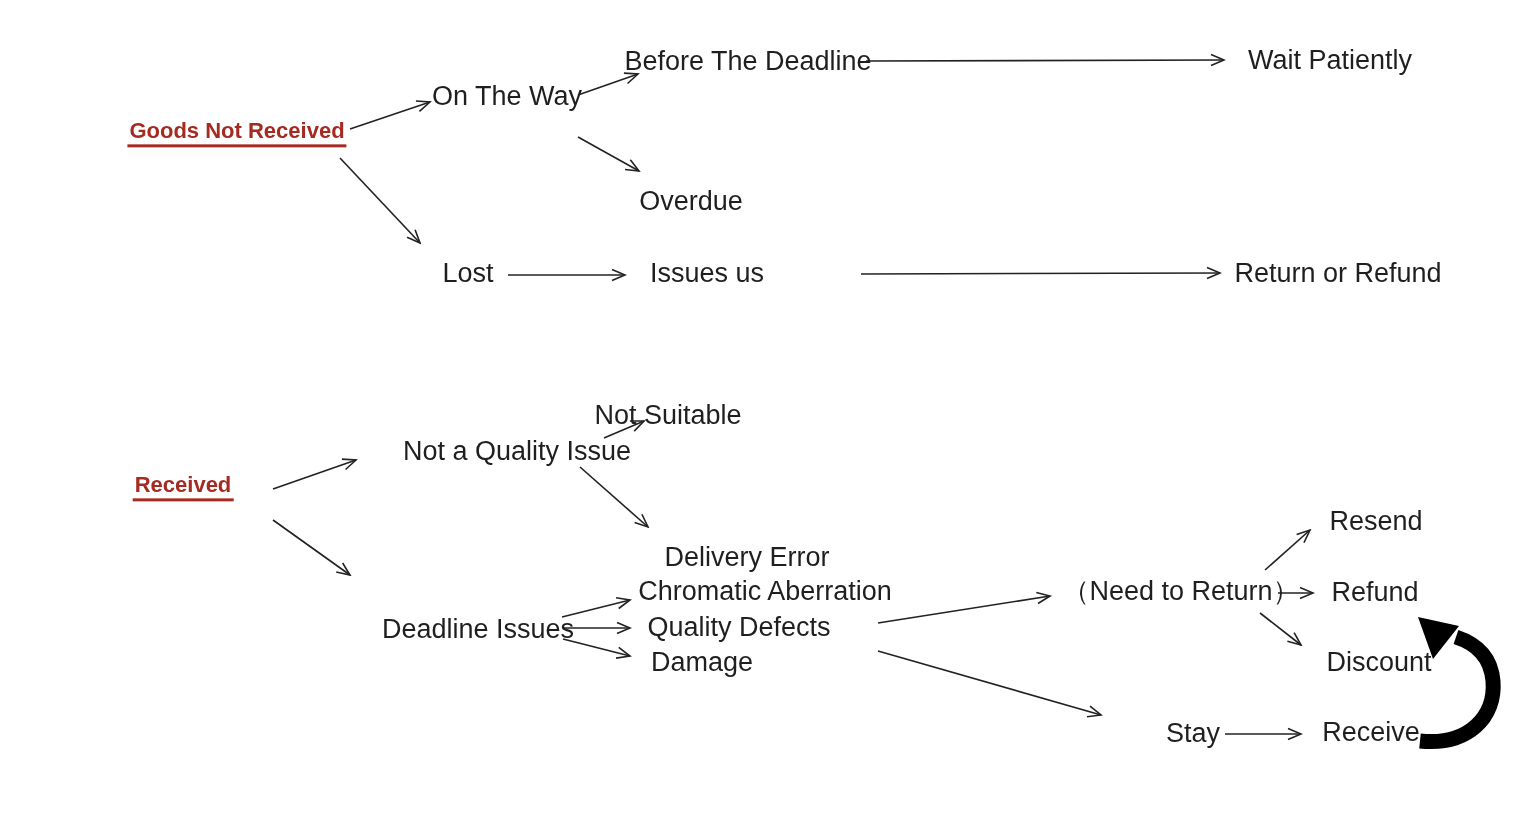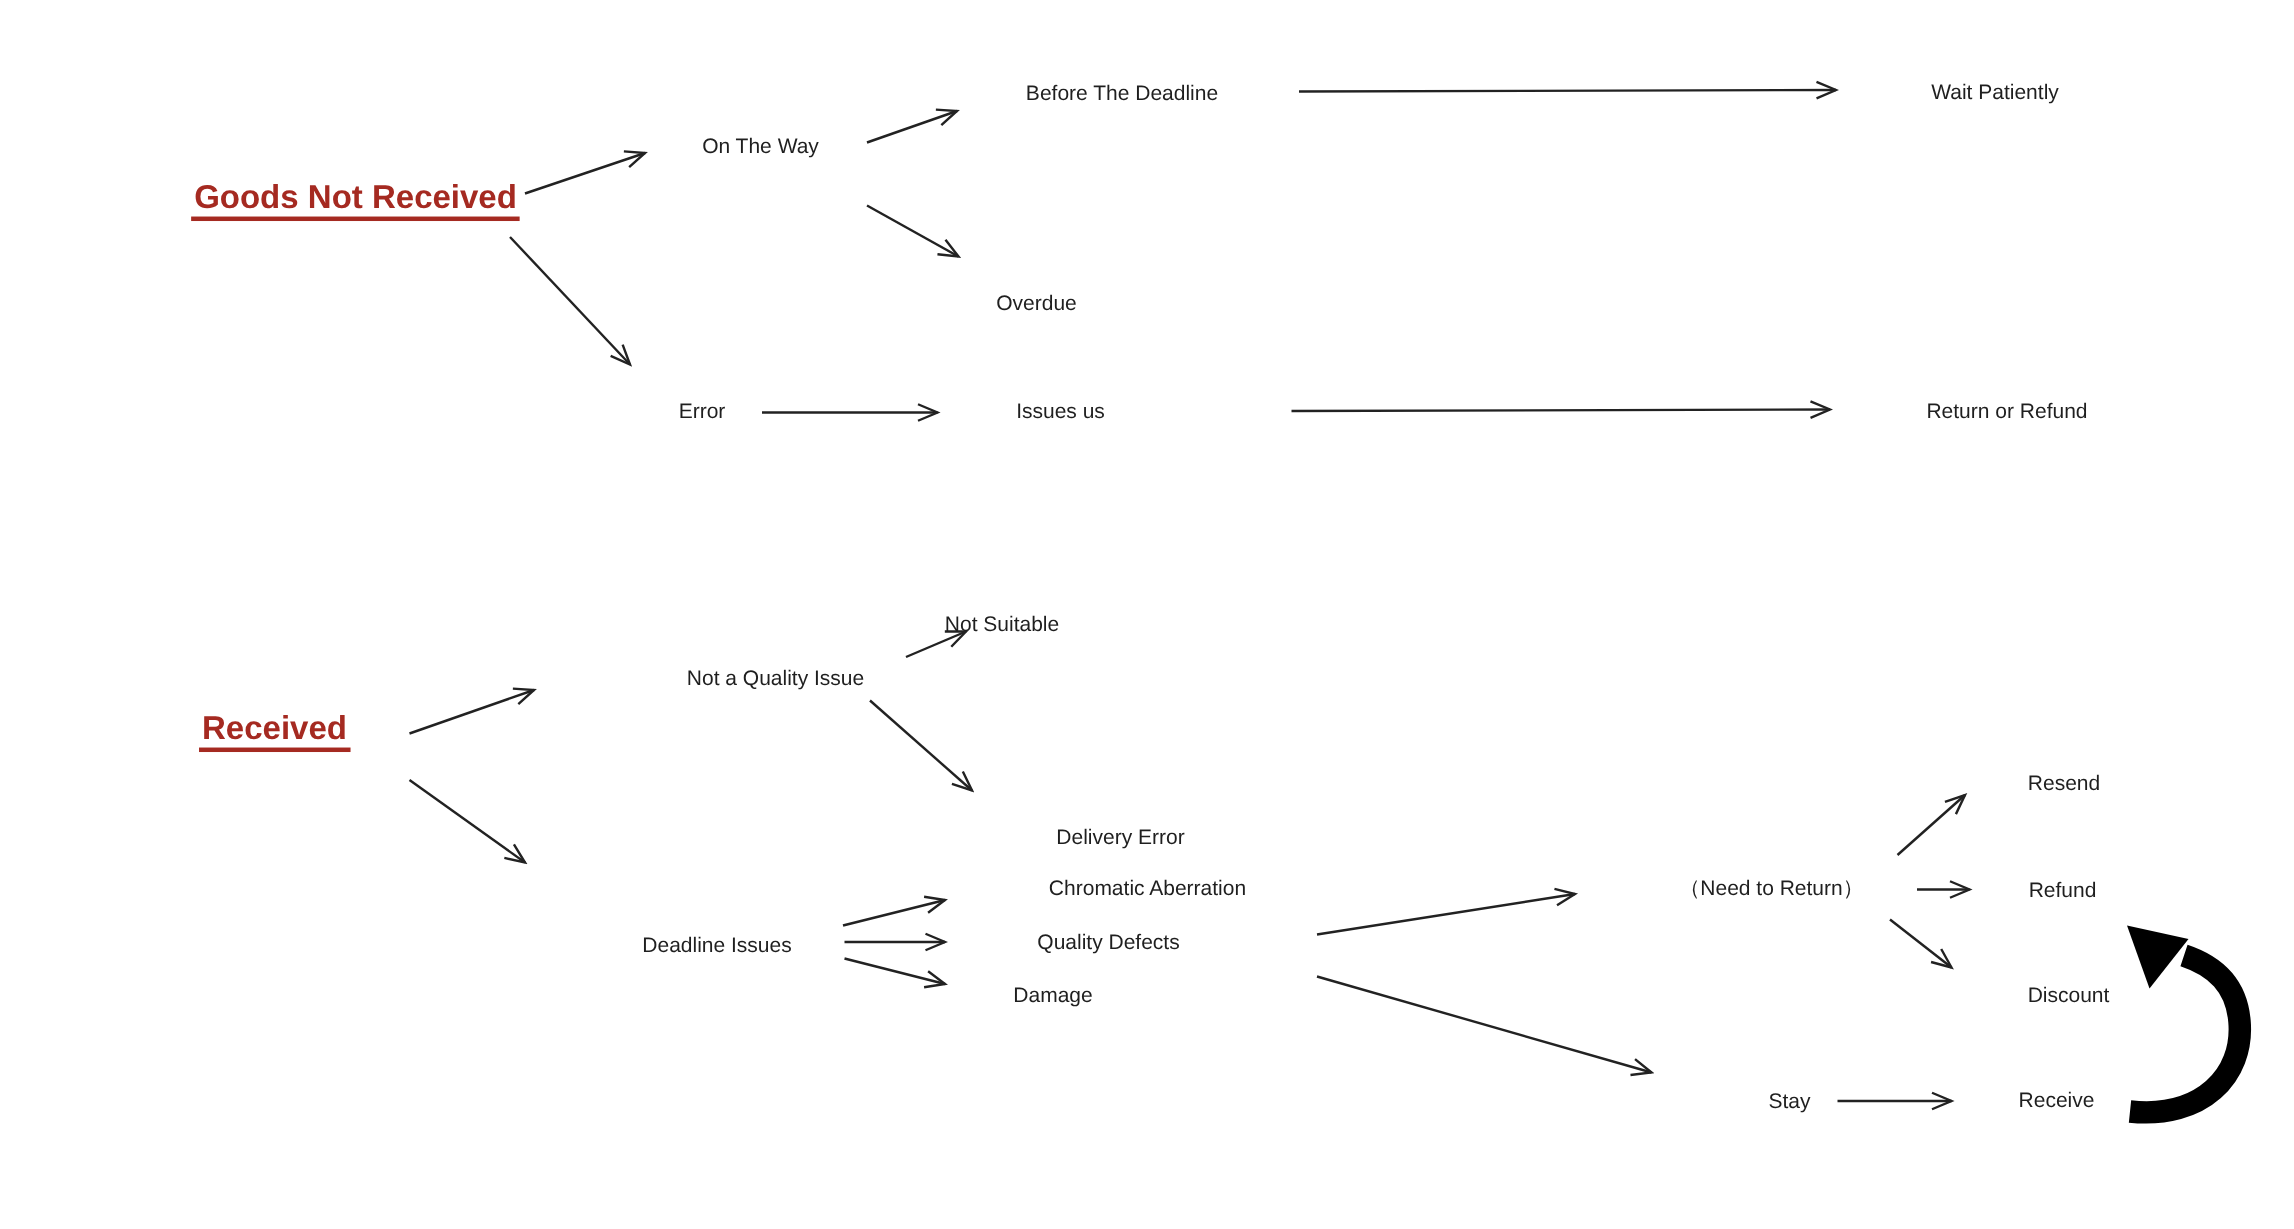--- a/index.html
+++ b/index.html
@@ -8,21 +8,21 @@
     width:1529px;height:819px;
     background:#ffffff;
     font-family:"Liberation Sans", sans-serif;
     overflow:hidden;
   }
   .arrows{position:absolute;left:0;top:0;width:1529px;height:819px;}
   .node{
     position:absolute;
     transform:translate(-50%,-50%);
     white-space:nowrap;
-    font-size:14px;
+    font-size:27px;
     color:#1f1f1f;
     line-height:1.15;
   }
   .node.red{
     color:#a52a21;
     font-weight:bold;
     font-size:22px;
     border-bottom:3px solid #a52a21;
     padding:0 2px 1px 2px;
     text-align:right;
@@ -67,21 +67,21 @@
       <path d="M 1420 741 C 1468 746 1496 717 1493 681 C 1491 657 1477 644 1456 637" fill="none" stroke="#000000" stroke-width="15"></path>
       <polygon points="1418,617 1459,626 1433,659" fill="#000000"></polygon>
     </g>
   </svg>
 
   <div class="node red" style="left:237px;top:133px">Goods Not Received</div>
   <div class="node" style="left:507px;top:97px">On The Way</div>
   <div class="node" style="left:748px;top:62px">Before The Deadline</div>
   <div class="node" style="left:1330px;top:61px">Wait Patiently</div>
   <div class="node" style="left:691px;top:202px">Overdue</div>
-  <div class="node" style="left:468px;top:274px">Error</div>
+  <div class="node" style="left:468px;top:274px">Lost</div>
   <div class="node" style="left:707px;top:274px">Issues us</div>
   <div class="node" style="left:1338px;top:274px">Return or Refund</div>
 
   <div class="node red" style="left:183px;top:487px">Received</div>
   <div class="node" style="left:517px;top:452px">Not a Quality Issue</div>
   <div class="node" style="left:668px;top:416px">Not Suitable</div>
   <div class="node" style="left:747px;top:558px">Delivery Error</div>
   <div class="node" style="left:765px;top:592px">Chromatic Aberration</div>
   <div class="node" style="left:739px;top:628px">Quality Defects</div>
   <div class="node" style="left:702px;top:663px">Damage</div>

